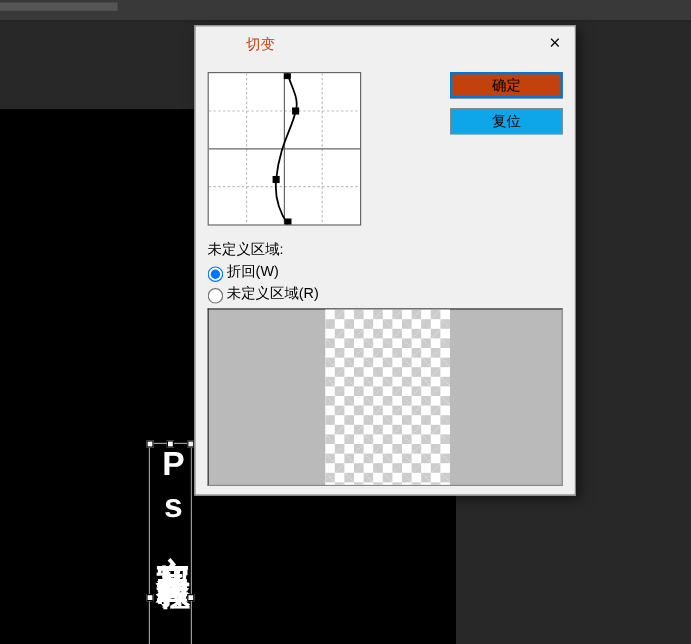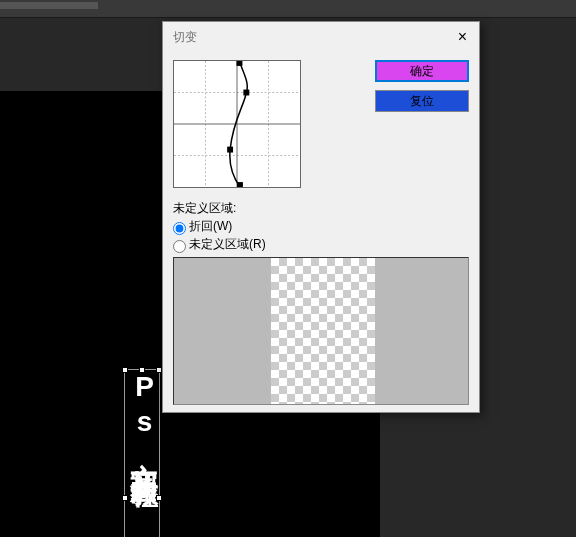--- a/index.html
+++ b/index.html
@@ -83,21 +83,22 @@
       box-shadow: 3px 3px 10px rgba(0,0,0,0.5);
     }
     .dialog-title {
       padding: 6px 10px;
       display: flex;
       justify-content: space-between;
       align-items: center;
     }
     .dialog-title-text {
       font-size: 12px;
-      color: #737373;
+      color: #c2410c;
+      margin-left: 32px;
     }
     .close-btn {
       font-size: 16px;
       line-height: 14px;
       cursor: pointer;
       padding: 2px;
     }
     .shear-grid {
       position: absolute;
       left: 10px;
@@ -134,29 +135,29 @@
       position: absolute;
       right: 10px;
       top: 38px;
       display: flex;
       flex-direction: column;
       gap: 8px;
     }
     .dlg-btn {
       width: 94px;
       height: 22px;
-      background: #1d4ed8;
+      background: #0ea5e9;
       border: 1px solid #888;
       font-size: 12px;
       color: #000;
       cursor: pointer;
     }
     .dlg-btn.primary {
       border: 2px solid #0078d7;
-      background: #d946ef;
+      background: #c2410c;
     }
     .preview-area {
       position: absolute;
       left: 10px;
       top: 235px;
       width: 296px;
       height: 148px;
       background: #bababa;
       border: 1px inset #888;
     }

